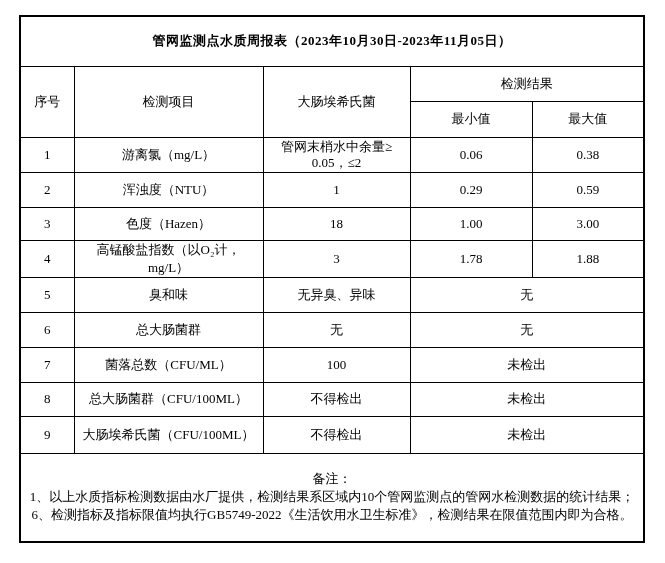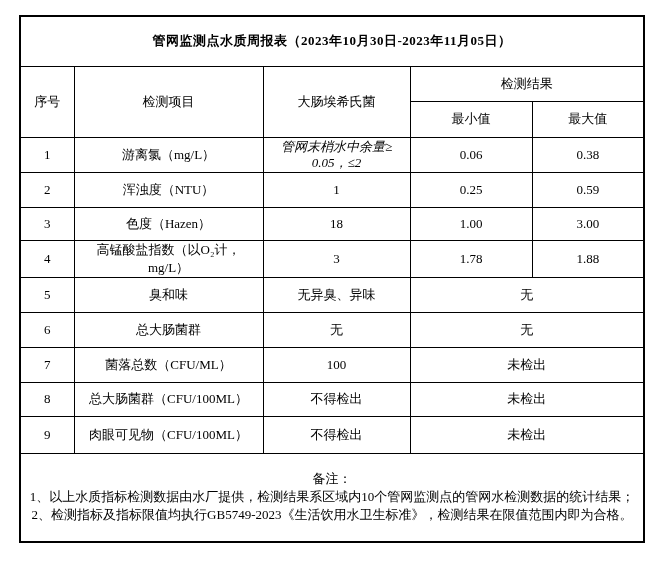--- a/index.html
+++ b/index.html
@@ -34,21 +34,20 @@
     overflow: hidden;
   }
   td.title {
     font-size: 16px;
     font-weight: bold;
     letter-spacing: 0.5px;
   }
   td.std {
     white-space: pre-line;
     line-height: 16px;
-    font-style: italic;
   }
   td.notes {
     text-align: left;
     vertical-align: top;
     padding: 8px 5px 0 5px;
     font-size: 12.5px;
   }
   td.notes div {
     line-height: 18px;
     white-space: nowrap;
@@ -96,21 +95,21 @@
       <td class="std">管网末梢水中余量≥
 0.05，≤2</td>
       <td>0.06</td>
       <td>0.38</td>
     </tr>
 
     <tr class="h35">
       <td>2</td>
       <td>浑浊度（NTU）</td>
       <td>1</td>
-      <td>0.25</td>
+      <td>0.29</td>
       <td>0.59</td>
     </tr>
 
     <tr class="h33">
       <td>3</td>
       <td>色度（Hazen）</td>
       <td>18</td>
       <td>1.00</td>
       <td>3.00</td>
     </tr>
@@ -146,27 +145,27 @@
 
     <tr class="h34">
       <td>8</td>
       <td>总大肠菌群（CFU/100ML）</td>
       <td>不得检出</td>
       <td colspan="2">未检出</td>
     </tr>
 
     <tr class="h37">
       <td>9</td>
-      <td>肉眼可见物（CFU/100ML）</td>
+      <td>大肠埃希氏菌（CFU/100ML）</td>
       <td>不得检出</td>
       <td colspan="2">未检出</td>
     </tr>
 
     <tr class="h89">
       <td colspan="5" class="notes">
         <div>备注：</div>
         <div>1、以上水质指标检测数据由水厂提供，检测结果系区域内10个管网监测点的管网水检测数据的统计结果；</div>
-        <div>2、检测指标及指标限值均执行GB5749-2023《生活饮用水卫生标准》，检测结果在限值范围内即为合格。</div>
+        <div>6、检测指标及指标限值均执行GB5749-2022《生活饮用水卫生标准》，检测结果在限值范围内即为合格。</div>
       </td>
     </tr>
   </tbody>
     </table>
 </div>
 
 </body></html>

